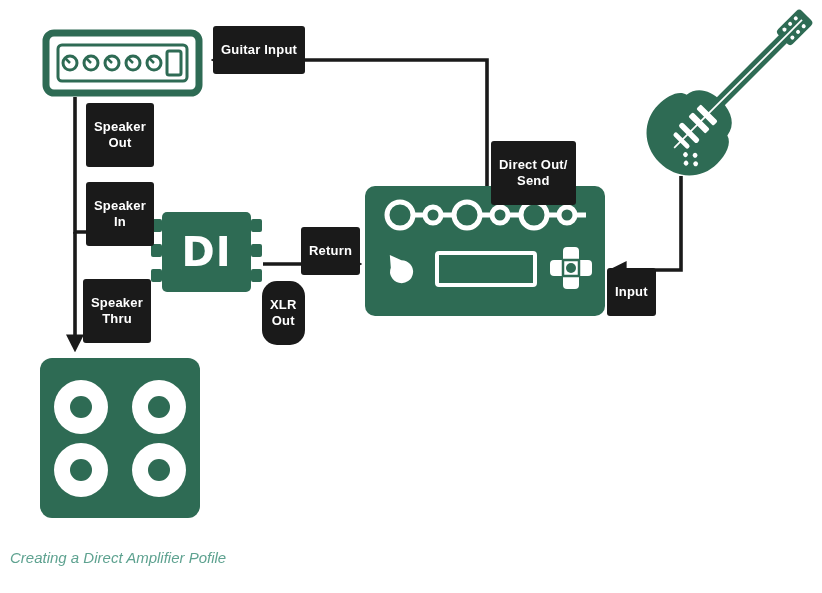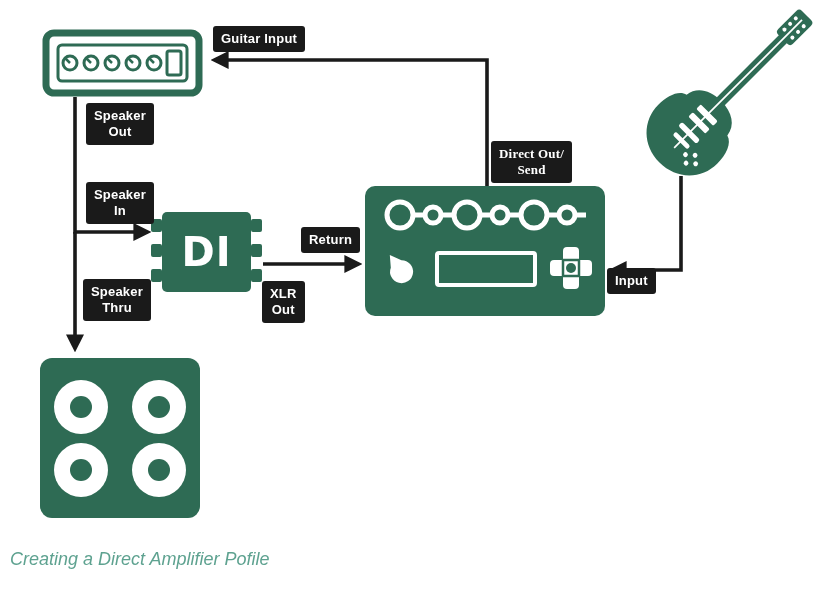--- a/index.html
+++ b/index.html
@@ -18,28 +18,28 @@
     overflow:hidden;
     font-family:"Liberation Sans","DejaVu Sans",sans-serif;
   }
   .stage svg{position:absolute;left:0;top:0;z-index:1;}
   .label{
     position:absolute;z-index:3;
     background:var(--label-bg);
     color:var(--label-text);
     font-weight:700;font-size:13px;line-height:1.22;
     letter-spacing:.2px;
-    padding:5px 8px;border-radius:3px;
+    padding:16px 8px;border-radius:3px;
     white-space:pre-line;text-align:center;
   }
   .caption{
     position:absolute;z-index:3;
     left:10px;top:549px;
     color:var(--caption-text);
-    font-style:italic;font-size:18px;
+    font-style:italic;font-size:15px;
   }
   
   .gf{fill:var(--device-green);}
   .kb{fill:#fff;stroke:var(--device-green);stroke-width:3px;}
   .gsw{stroke:var(--device-green);fill:none;}
   .wf{fill:#fff;}
   .wst{stroke:#fff;fill:none;}
   .wire{fill:none;stroke:var(--arrow);stroke-width:3.6px;}
   .pl{fill:var(--device-green);stroke:#fff;stroke-width:5px;}
   .di-text{font:700 40px "DejaVu Sans","Liberation Sans",sans-serif;fill:#fff;letter-spacing:1px;}
@@ -144,23 +144,23 @@
       <path class="wire" marker-end="url(#arrowhead)" d="M263,264 L357,264"></path>
       <path class="wire" marker-end="url(#arrowhead)" d="M681,176 L681,270 L614,270"></path>
     </g>
   </svg>
 
   <div class="label" style="left:213px;top:26px;">Guitar Input</div>
   <div class="label" style="left:86px;top:103px;">Speaker
 Out</div>
   <div class="label" style="left:86px;top:182px;">Speaker
 In</div>
-  <div class="label" style="left:491px;top:141px;font-family:Liberation Serif, serif;">Direct Out/
+  <div class="label" style="left:491px;top:141px;">Direct Out/
 Send</div>
   <div class="label" style="left:301px;top:227px;text-align:center;">Return</div>
-  <div class="label" style="left:262px;top:281px;">XLR
+  <div class="label" style="left:262px;top:281px;border-radius:15px;">XLR
 Out</div>
   <div class="label" style="left:607px;top:268px;">Input</div>
   <div class="label" style="left:83px;top:279px;">Speaker
 Thru</div>
 
   <div class="caption">Creating a Direct Amplifier Pofile</div>
 </div>
 
 </body></html>

